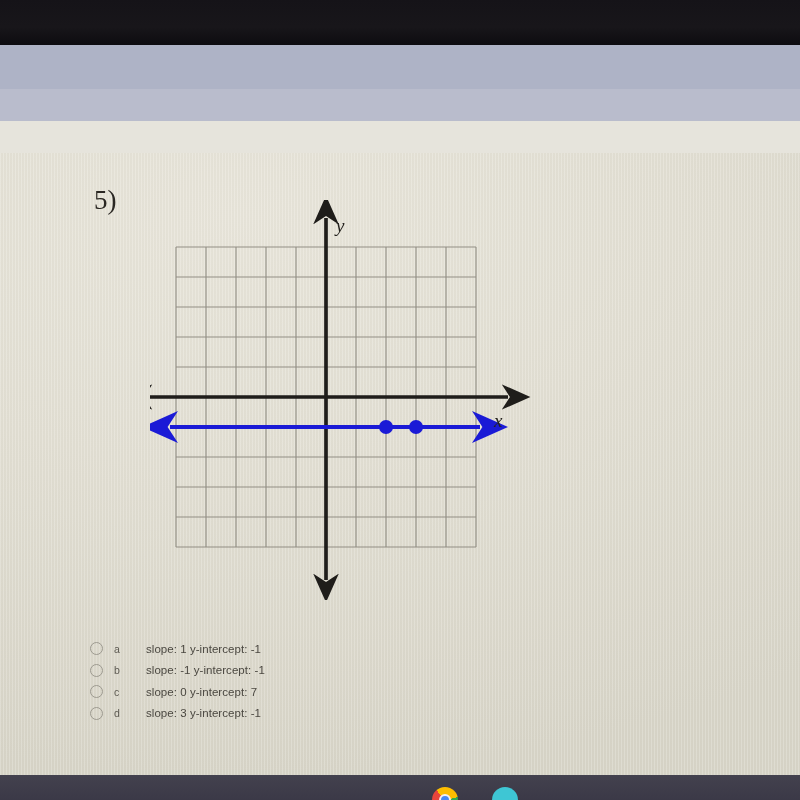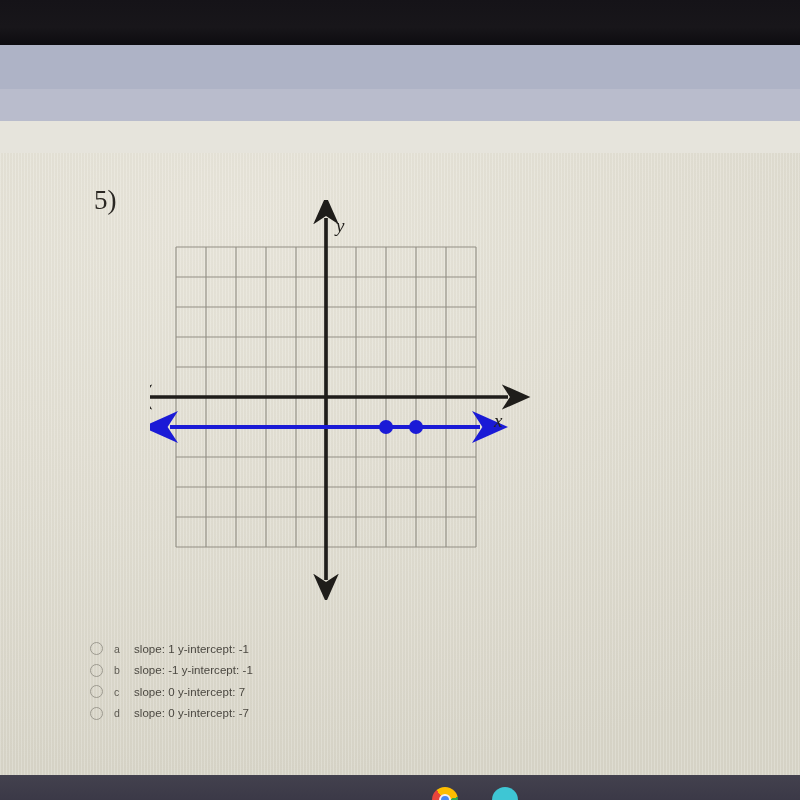--- a/index.html
+++ b/index.html
@@ -66,21 +66,21 @@
   .graph{position:absolute;left:150px;top:200px;width:390px;height:400px;}
   .axis-label{position:absolute;font-family:"Liberation Serif",serif;
     font-style:italic;font-size:19px;color:#24221e;}
 
   
   .choices{position:absolute;left:90px;top:638px;width:400px;}
   .choice{position:relative;height:21.5px;display:flex;align-items:center;}
   .radio{width:11px;height:11px;border:1.3px solid #9d9a90;border-radius:50%;
     background:transparent;flex:0 0 auto;}
   .choice .letter{position:absolute;left:24px;font-size:10.5px;color:#5d5a52;}
-  .choice .ctext{position:absolute;left:44px;font-size:11.5px;color:#4a4740;
+  .choice .ctext{position:absolute;left:56px;font-size:11.5px;color:#4a4740;
     letter-spacing:0.05px;}
 
   
   .tb-icon{position:absolute;top:787px;width:26px;height:26px;border-radius:50%;}
   .tb-chrome{left:432px;background:
       conic-gradient(from 200deg,#e8453c 0 33%,#fdbd00 0 66%,#31aa52 0 100%);}
   .tb-chrome::after{content:"";position:absolute;inset:7px;border-radius:50%;
     background:#4788f4;border:2px solid #f1f1f1;}
   .tb-teal{left:492px;background:#3ec6d4;}
 </style>
@@ -209,21 +209,21 @@
 
     <div class="choice">
       <span class="radio"></span>
       <span class="letter">c</span>
       <span class="ctext">slope: 0 y-intercept: 7</span>
     </div>
 
     <div class="choice">
       <span class="radio"></span>
       <span class="letter">d</span>
-      <span class="ctext">slope: 0 y-intercept: -7</span>
+      <span class="ctext">slope: 3 y-intercept: -1</span>
     </div>
   </div>
 
   <div class="bezel-bottom"></div>
   <div class="tb-icon tb-chrome"></div>
   <div class="tb-icon tb-teal"></div>
 
 </div>
 
 </body></html>

